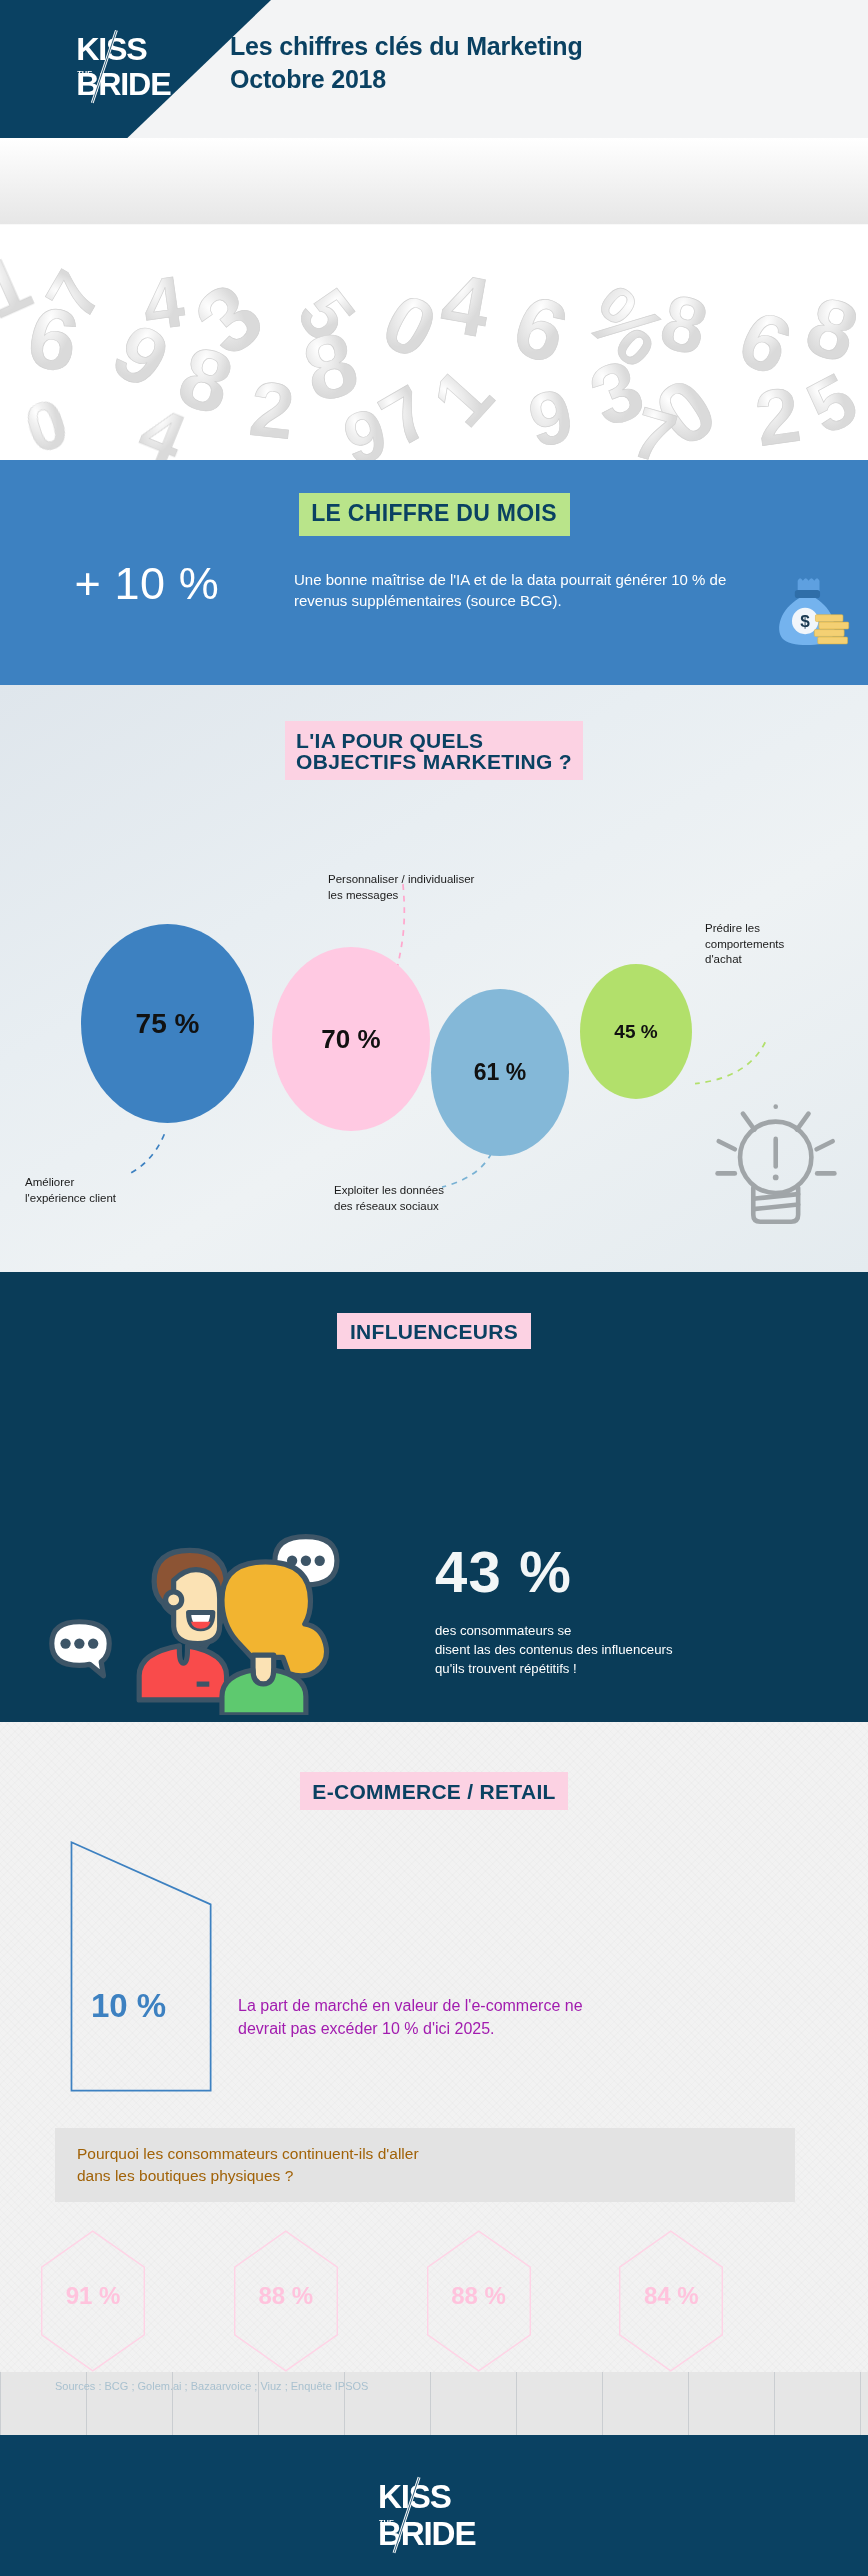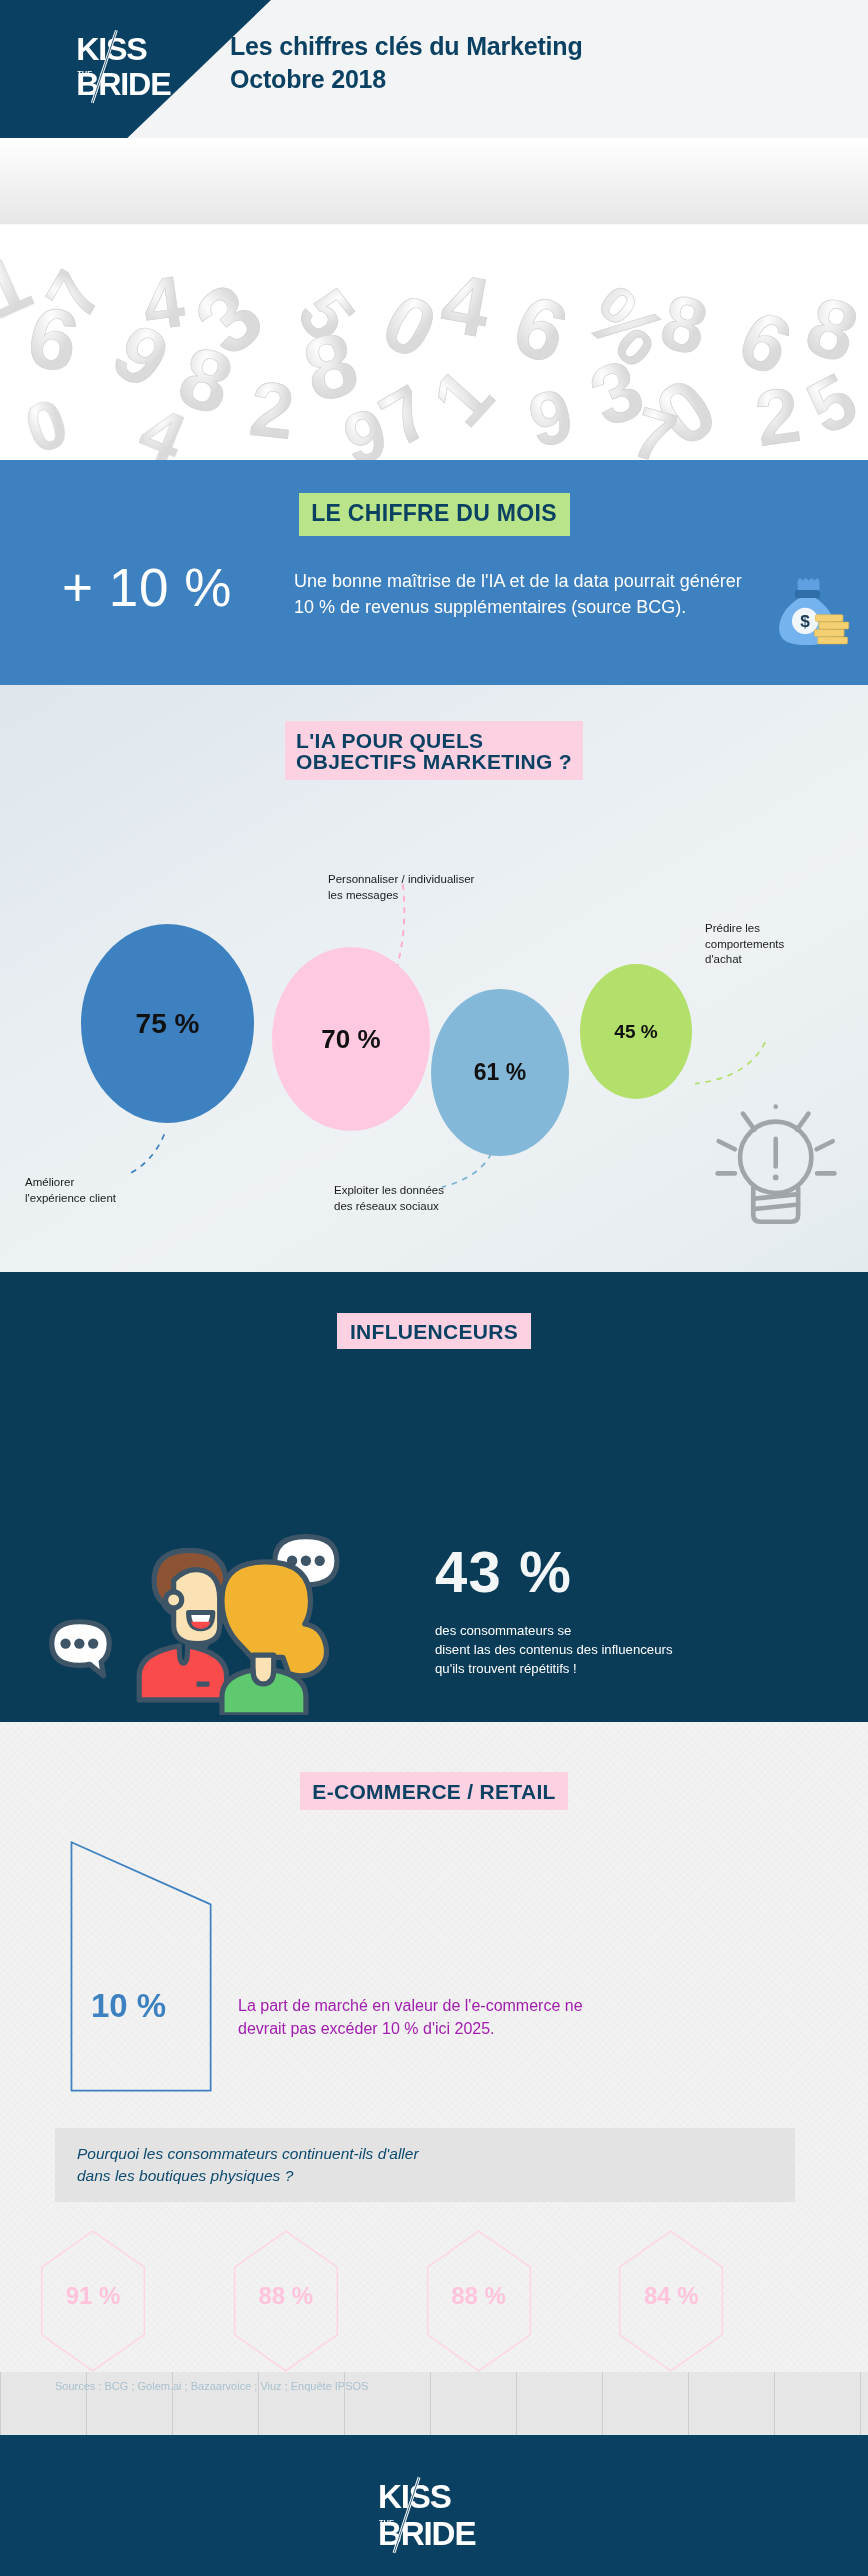--- a/index.html
+++ b/index.html
@@ -40,26 +40,26 @@
     color: #0a4162; line-height: 1;
   }
   .badge-green { background: #b9e48a; padding: 9.2px 12.7px 10.4px; font-size: 23px; }
   .badge-pink  { background: #fcd2e3; padding: 8px 12.7px 9.2px; font-size: 22px; }
   .center-badge { text-align: center; }
   .chiffre-row {
     position: absolute; left: 0; right: 0; top: 101px;
     display: flex; align-items: flex-start;
   }
   .big-pct {
-    color: #ffffff; font-size: 53px; font-weight: 400; line-height: 1;
+    color: #ffffff; font-size: 45px; font-weight: 400; line-height: 1;
     width: 294px; text-align: center; letter-spacing: 0.6px;
     font-family: "Liberation Sans", sans-serif;
   }
   .chiffre-text {
-    color: #ffffff; font-size: 18px; line-height: 1.42; max-width: 455px;
+    color: #ffffff; font-size: 15px; line-height: 1.42; max-width: 455px;
     padding-top: 8px;
   }
   .money-icon { position: absolute; right: 17.3px; top: 109px; }
 
   
   .sect-ia {
     position: relative; height: 587px; overflow: hidden;
     background: linear-gradient(150deg,#dfe6ec 0%,#e8eef2 35%,#eef2f4 60%,#e4ebef 100%);
   }
   .ia-title { position: absolute; left: 0; right: 0; top: 36px; text-align: center; }
@@ -116,21 +116,21 @@
     font-family: "Liberation Sans", sans-serif;
   }
   .ecom-desc {
     color: #a21caf; font-size: 16px; line-height: 1.45; padding-top: 154px;
     max-width: 414px; margin-left: 22px;
   }
   .q-band {
     position: absolute; left: 55px; top: 406px; width: 740px; height: 74px;
     background: #e3e3e3; display: flex; align-items: center;
   }
-  .q-band .qt { color: #0c4a6e; font-size: 15.5px; line-height: 1.42; padding-left: 22px; font-style: italic; }
+  .q-band .qt { color: #a16207; font-size: 15.5px; line-height: 1.42; padding-left: 22px; }
   .hex-row { position: absolute; left: 40px; top: 507px; width: 771px; display: flex; }
   .hex-col { width: 193px; position: relative; }
   .hex { position: relative; width: 106px; height: 144px; }
   .hex svg { position: absolute; left: 0; top: 0; }
   .hex .hnum {
     position: absolute; left: 0; right: 0; top: 53px; text-align: center;
     color: #ffc3dd; font-size: 24px; font-weight: bold;
     font-family: "Liberation Sans", sans-serif;
   }
 

